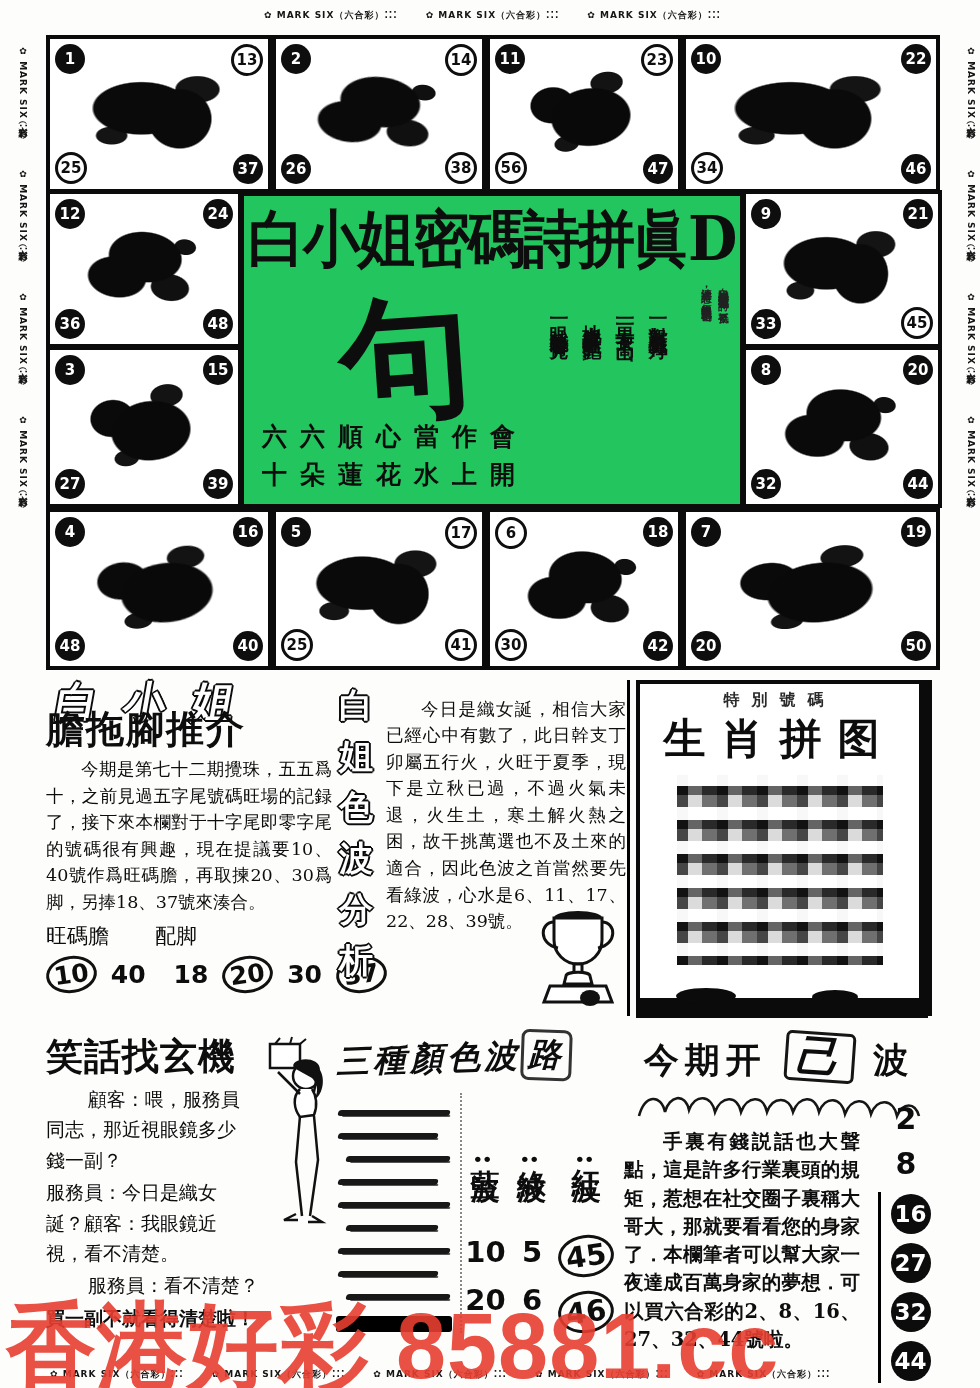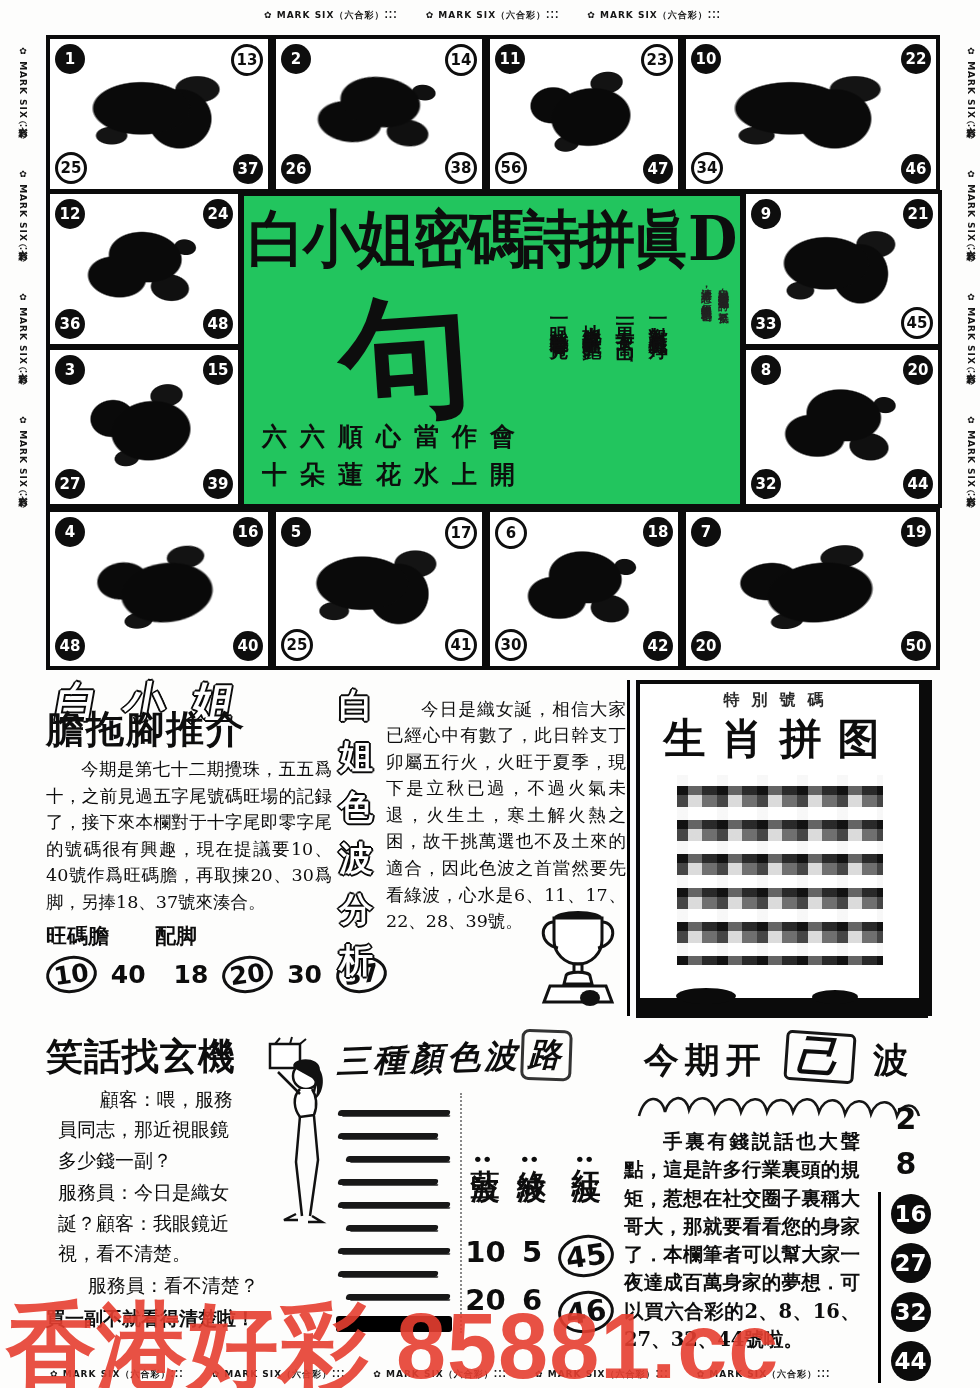--- a/index.html
+++ b/index.html
@@ -49,21 +49,21 @@
   .bottom-lines{position:absolute;left:18px;top:222px;width:270px;font-family:"DejaVu Serif",serif;font-size:25px;font-weight:700;}
   .bottom-lines div{letter-spacing:13px;white-space:nowrap;line-height:1.5;}
   
   .outl{color:#fff;text-shadow:-2px 0 #0c0c0c,2px 0 #0c0c0c,0 -2px #0c0c0c,0 2px #0c0c0c,-1px -1px #0c0c0c,1px 1px #0c0c0c,1px -1px #0c0c0c,-1px 1px #0c0c0c;}
   
   .recommend{position:absolute;left:46px;top:678px;width:286px;height:340px;}
   .rec-hdr{position:relative;height:74px;}
   .rec-outline{position:absolute;left:10px;top:-4px;font-size:42px;font-weight:900;letter-spacing:26px;transform:skewX(-10deg);white-space:nowrap;}
   .rec-bold{position:absolute;left:0;top:26px;font-size:38px;font-weight:900;font-family:"DejaVu Serif",serif;letter-spacing:2px;white-space:nowrap;}
   .rec-body{font-family:"DejaVu Serif",serif;font-size:17.5px;line-height:1.52;text-align:justify;text-indent:2em;margin:4px 0 0 0;}
-  .rec-labels{display:flex;gap:46px;font-size:21px;font-weight:700;margin-top:6px;font-family:"DejaVu Serif",serif;}
+  .rec-labels{display:flex;gap:46px;font-size:21px;font-weight:400;margin-top:6px;font-family:"DejaVu Serif",serif;}
   .rec-nums{display:flex;align-items:center;gap:14px;font-size:25px;font-weight:700;margin-top:6px;}
   .ring{display:inline-block;border:3px solid #111;border-radius:50%;padding:1px 5px;transform:rotate(-8deg);}
   
   .colorwave{position:absolute;left:332px;top:678px;width:294px;height:340px;}
   .vtitle{position:absolute;left:0;top:2px;width:48px;text-align:center;}
   .vtitle div{font-size:34px;font-weight:900;line-height:51px;font-family:"DejaVu Serif",serif;}
   .cw-body{margin-left:54px;font-family:"DejaVu Serif",serif;font-size:17.5px;line-height:1.52;text-align:justify;text-indent:2em;}
   .trophy{position:absolute;right:2px;bottom:4px;}
   .vdivider{position:absolute;left:627px;top:680px;height:336px;width:6px;border-left:3px solid #000;border-right:2px solid #000;}
   
@@ -75,21 +75,21 @@
     repeating-linear-gradient(90deg, rgba(0,0,0,.5) 0 11px, rgba(255,255,255,.65) 11px 25px, rgba(60,60,60,.45) 25px 40px);
     filter:contrast(1.35) grayscale(1);}
   .pz-bar{position:absolute;left:-4px;bottom:-6px;width:292px;height:20px;background:#0b0b0b;}
   .pz-bar::before{content:"";position:absolute;left:40px;top:-10px;width:60px;height:16px;background:#0b0b0b;border-radius:50%;}
   .pz-bar::after{content:"";position:absolute;right:70px;top:-8px;width:46px;height:14px;background:#0b0b0b;border-radius:50%;}
   
   .joke{position:absolute;left:46px;top:1032px;width:286px;height:316px;}
   .joke-title{font-size:37px;font-weight:900;font-family:"DejaVu Serif",serif;letter-spacing:1px;white-space:nowrap;}
   .joke p{font-family:"DejaVu Serif",serif;font-size:19px;line-height:1.6;margin:2px 0;}
   .joke p.ind{text-indent:2.2em;}
-  .joke p.wrap{padding-right:92px;margin-left:12px;}
+  .joke p.wrap{padding-right:92px;}
   .joke p.punch{font-weight:800;}
   .waitress{position:absolute;right:-6px;top:4px;}
   
   .waves{position:absolute;left:336px;top:1032px;width:282px;height:318px;}
   .waves-title{font-family:"DejaVu Serif",serif;font-size:33px;font-weight:800;font-style:italic;transform:rotate(-2deg);letter-spacing:4px;white-space:nowrap;}
   .waves-title .boxed{display:inline-block;border:3px solid #333;border-radius:8px;padding:0 4px;transform:rotate(4deg);}
   .waves-content{display:flex;margin-top:10px;}
   .scribbles{width:118px;border-right:2px dotted #888;padding-right:6px;}
   .scr{height:6px;background:#181818;margin:17px 4px 0 2px;border-radius:4px;transform:skewX(-14deg);box-shadow:3px 3px 0 -2px #555,-3px -2px 0 -3px #666;}
   .scr:nth-child(2n){margin-right:16px;}

